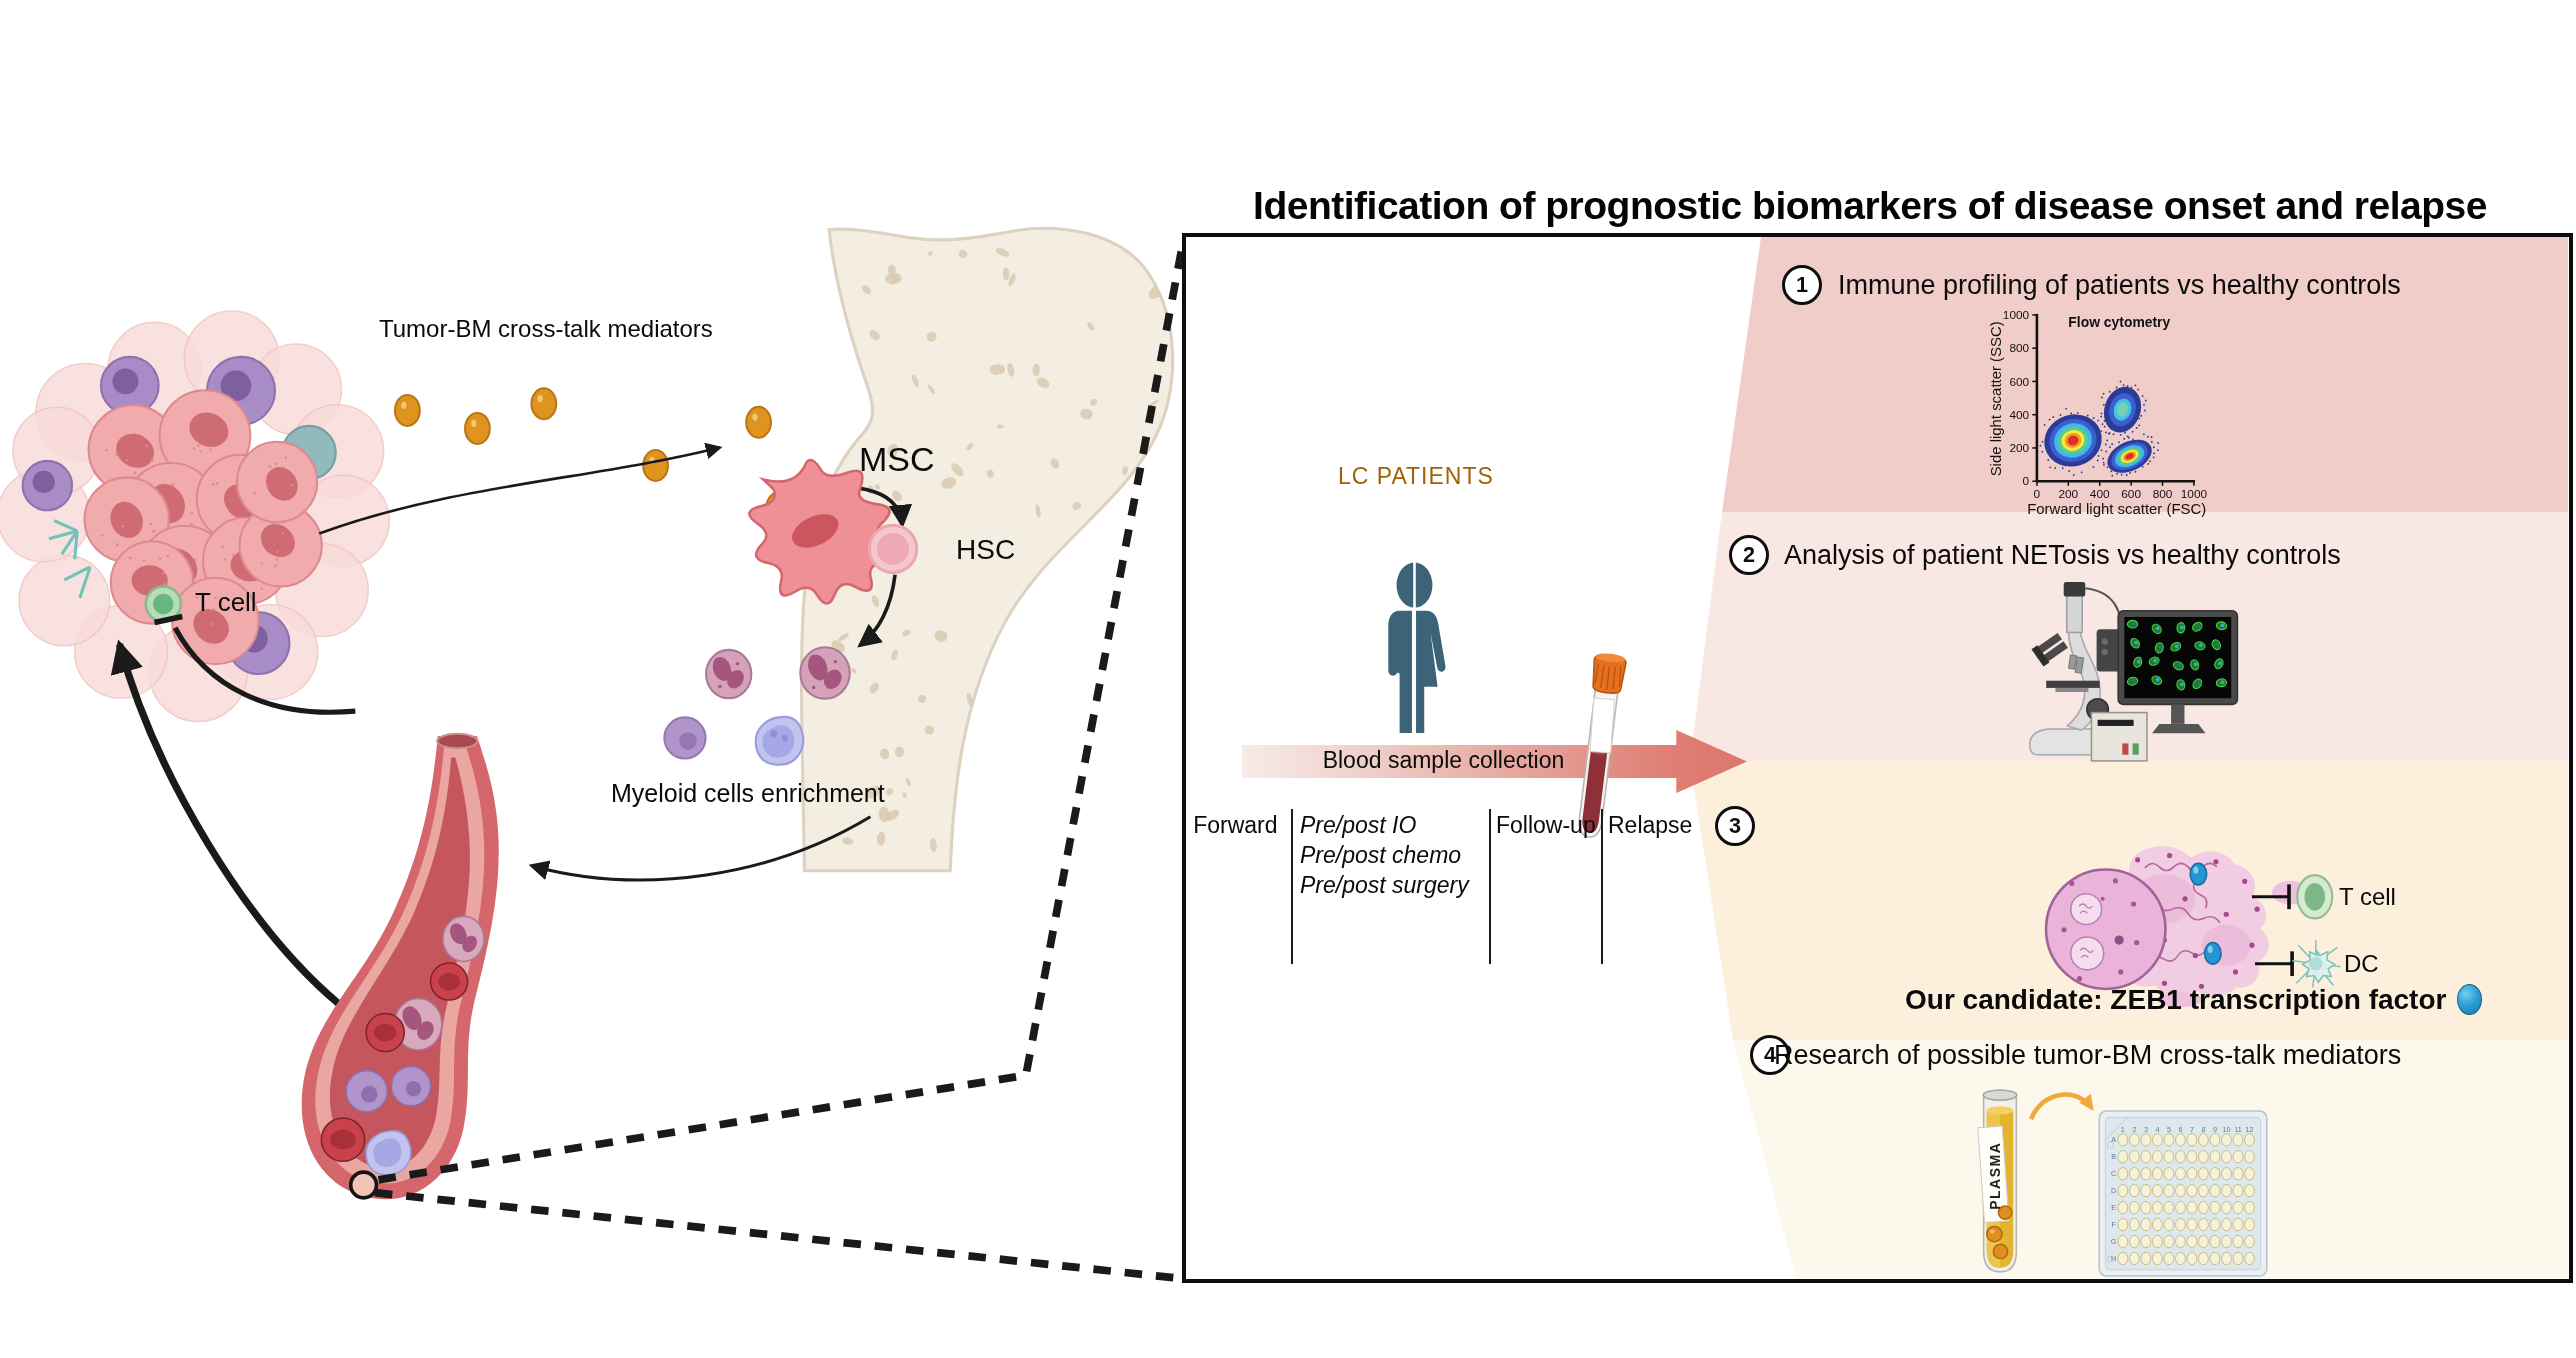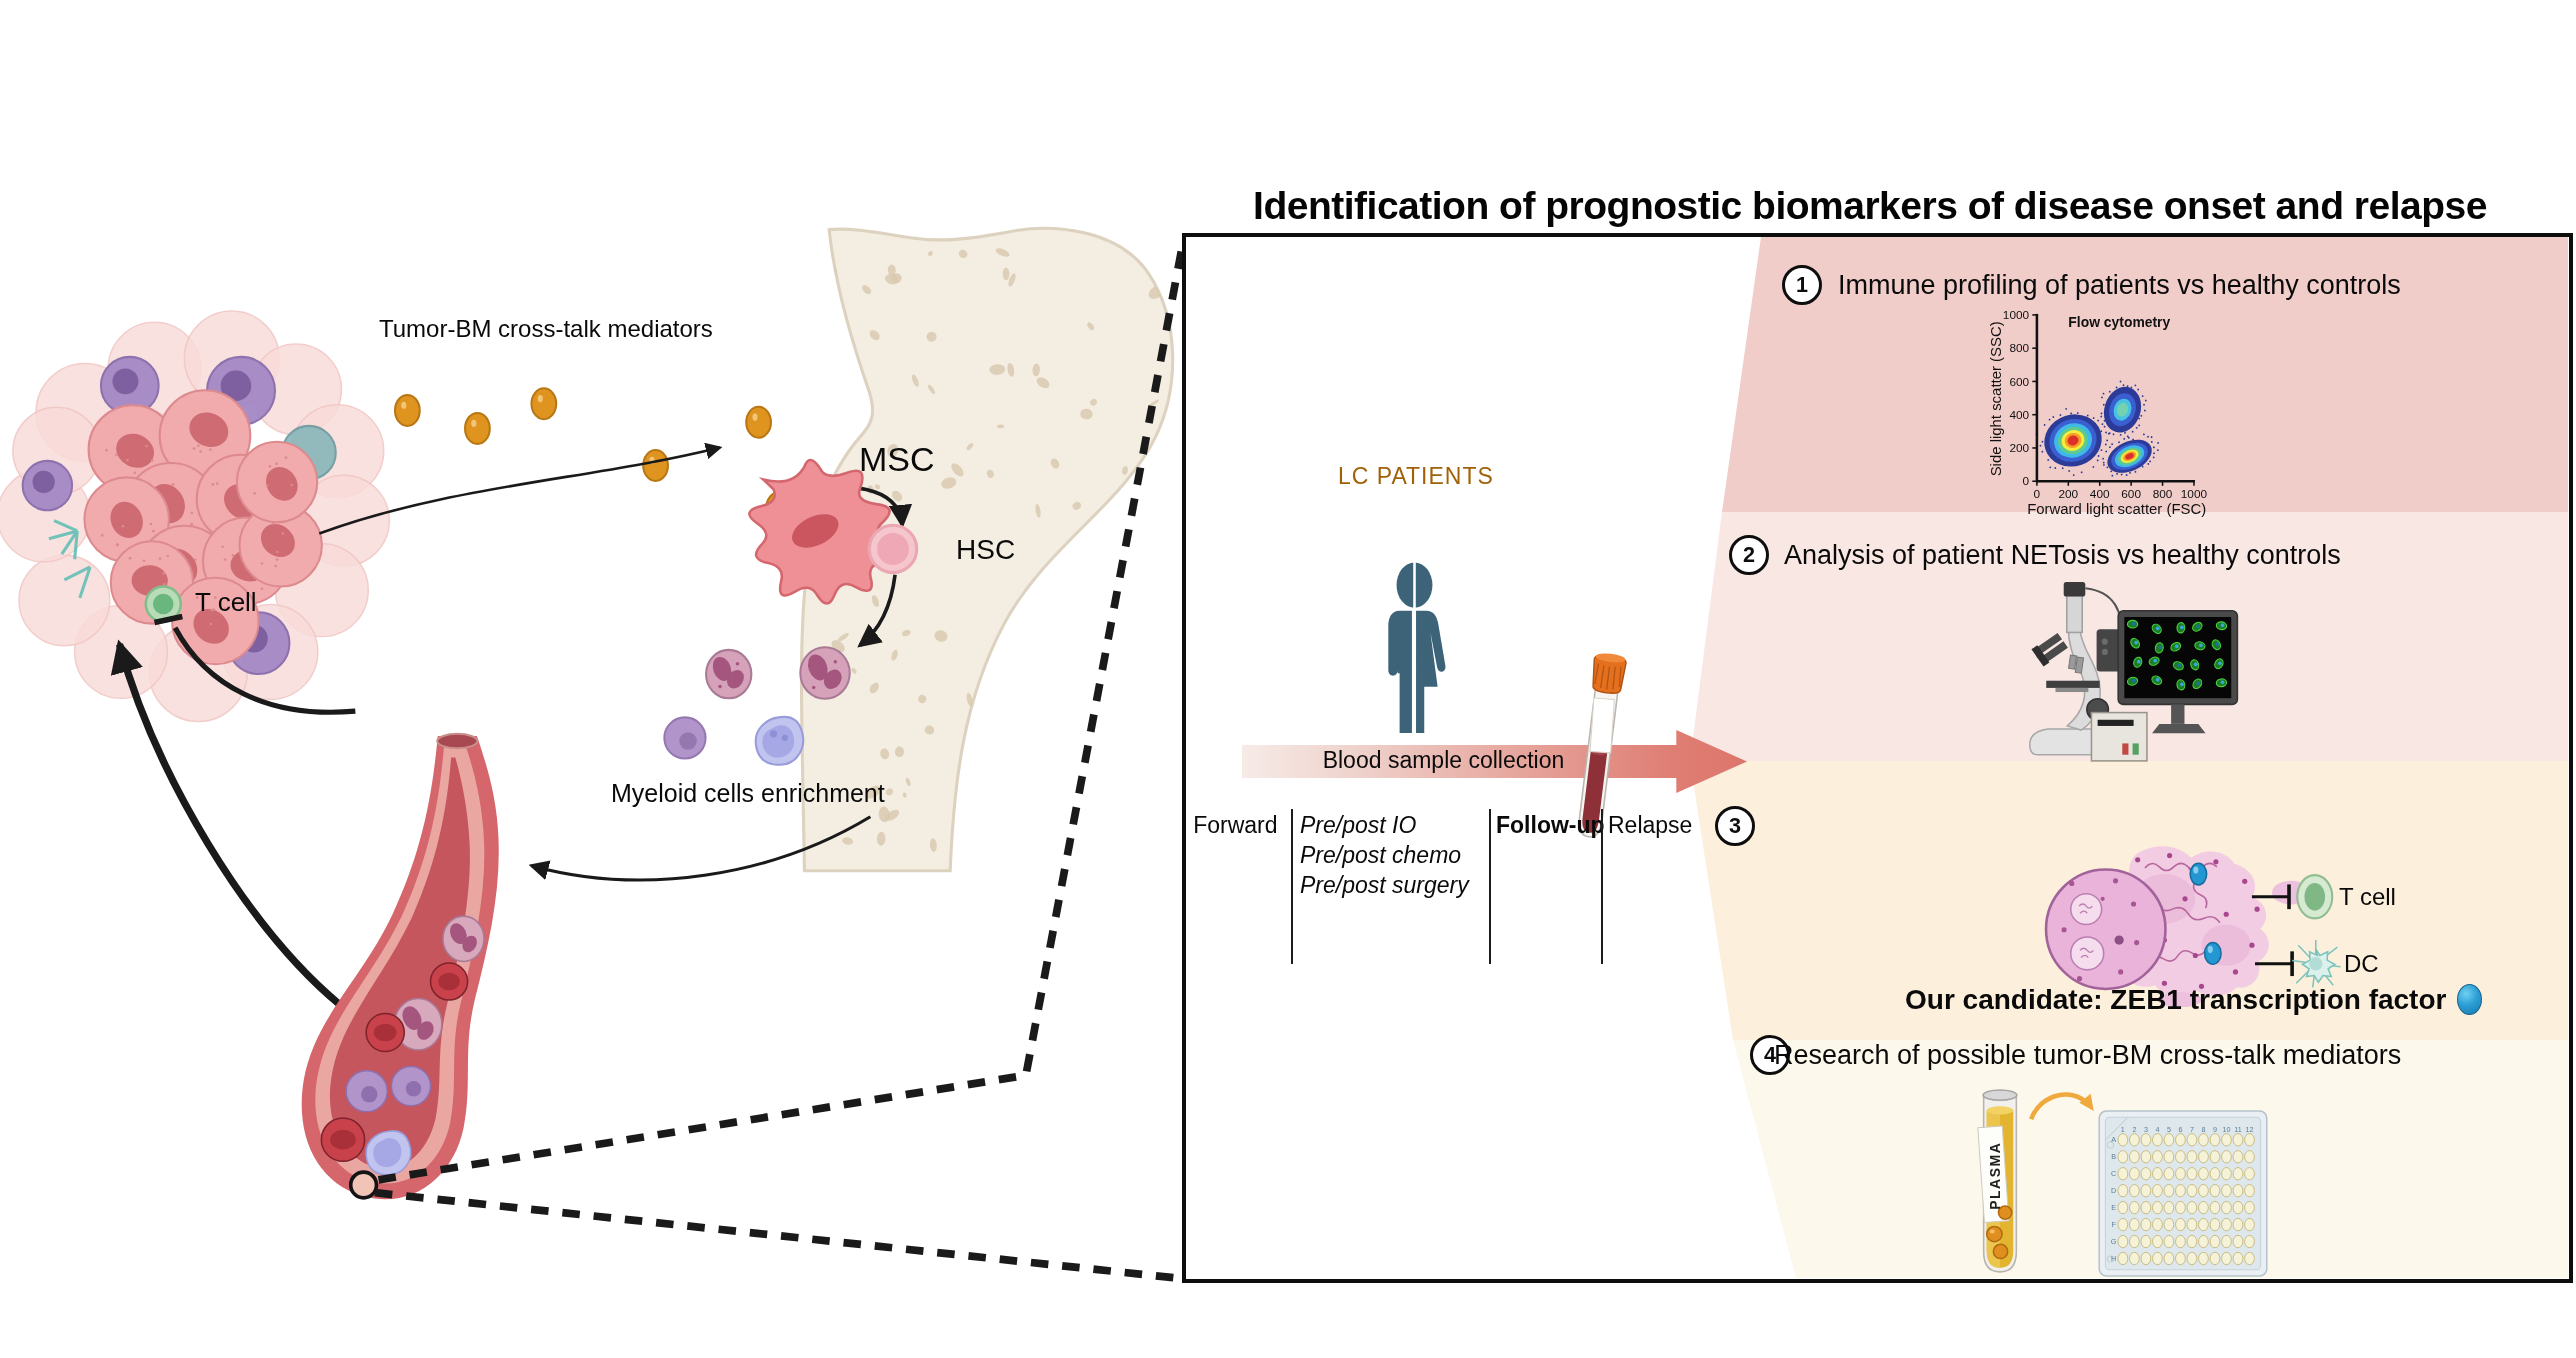--- a/index.html
+++ b/index.html
@@ -481,21 +481,21 @@
     </svg>
 
     <div class="tl-col" style="left:7.2px;"><span>Forward</span></div>
     <div class="tl-div" style="left:105px;"></div>
     <div class="tl-col" style="left:114px;font-style:italic;">
       <span>Pre/post IO</span><br>
       <span>Pre/post chemo</span><br>
       <span>Pre/post surgery</span>
     </div>
     <div class="tl-div" style="left:303px;"></div>
-    <div class="tl-col" style="left:310px;font-weight:bold;"><span>Follow-up</span></div>
+    <div class="tl-col" style="left:310px;"><span>Follow-up</span></div>
     <div class="tl-div" style="left:415px;"></div>
     <div class="tl-col" style="left:422px;"><span>Relapse</span></div>
 
     <div class="num-circle" style="left:596px;top:28px;">
         <span>1</span>
       </div>
     <div class="sec-title nowrap" style="left:652px;top:31px;">Immune profiling of patients vs healthy controls</div>
     <svg class="abs" id="flow-chart" style="left:802px;top:69px;z-index:2;" width="242" height="214" viewBox="0 0 470 415">
       <text id="flow-title" x="255" y="40" text-anchor="middle" font-size="27" font-weight="bold" fill="#111">Flow cytometry</text>
       <g id="flow-clusters">

